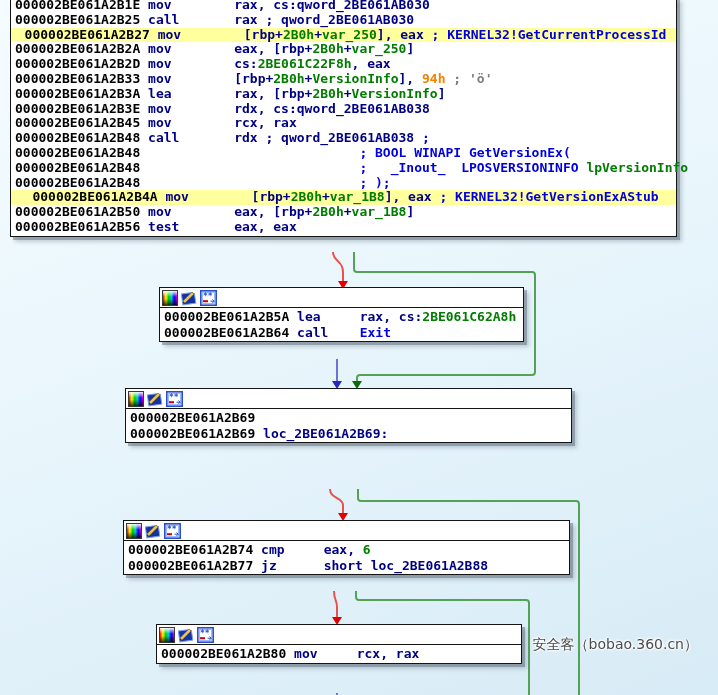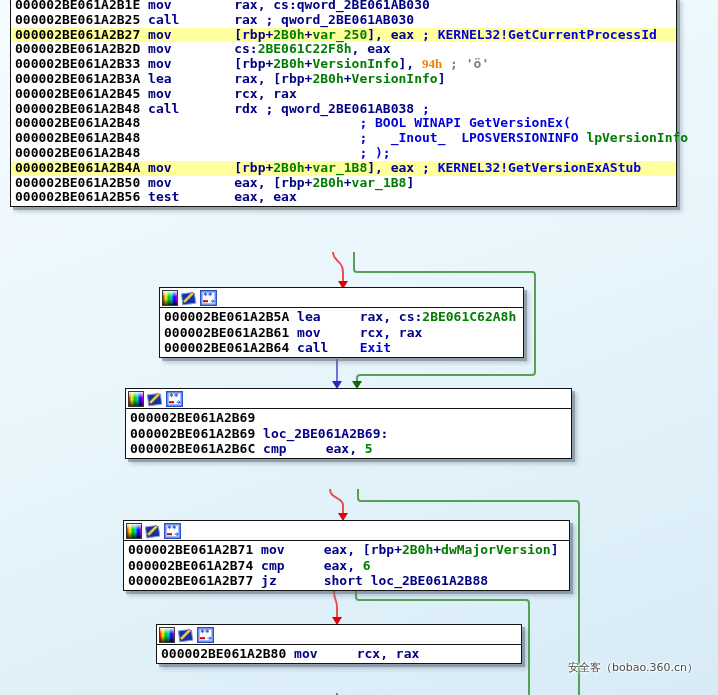--- a/index.html
+++ b/index.html
@@ -32,33 +32,33 @@
   .ic-pal{
     border:1px solid #3a3a3a;box-sizing:border-box;
     background:
       linear-gradient(to bottom, rgba(255,255,255,.95), rgba(255,255,255,0) 42%, rgba(0,0,0,0) 55%, rgba(0,0,0,.75)),
       linear-gradient(to right,#f00,#ff0 20%,#0c0 40%,#0cc 60%,#00f 80%,#c0c);
   }
   .code{padding:1px 0 1px 0;}
   .code-line{white-space:pre;font-weight:700;font-size:13px;padding-left:4px;}
   .code-top .code-line{height:14.8px;line-height:14.8px;}
   .code-child .code-line{height:15.5px;line-height:15.5px;}
-  .code-line.hl{background:var(--highlight);}
+  .code-line.hl{background:var(--highlight);text-align:center;}
   .s-k{color:var(--addr);}
   .s-n{color:var(--code);}
   .s-g{color:var(--green);}
-  .s-o{color:var(--orange);font-family:Liberation Serif, serif;}
+  .s-o{color:var(--orange);}
   .s-c{color:var(--comment);}
   .s-y{color:var(--gray);}
   .s-sp{color:var(--code);}
 
   .watermark{
-    position:absolute;z-index:4;right:20px;top:660px;
+    position:absolute;z-index:4;right:20px;top:636px;
     font-family:"DejaVu Sans","Liberation Sans",sans-serif;
-    font-size:11px;color:var(--watermarkColor);
+    font-size:14px;color:var(--watermarkColor);
     text-shadow:0 0 3px #fff,0 0 3px #fff,1px 1px 2px #fff,-1px -1px 2px #fff;
   }
 </style>
 </head>
 <body>
 
 <div class="screen">
 
   <svg class="edges" width="718" height="695" viewBox="0 0 718 695">
     <path class="edge edge-red" d="M333,252 C333,262 343,260 343,272 L343,281"></path>
@@ -74,23 +74,25 @@
     <polygon class="ah-red" points="337,625 332,617 342,617"></polygon>
     <path class="edge edge-green" d="M356,591 L356,597 Q356,600 359,600 L526,600 Q529,600 529,603 L529,695"></path>
     <path class="edge edge-blue" d="M337,693 L337,695"></path>
   </svg>
 
   <div class="block" style="left:10px;top:-4px;width:665px;">
     <div class="code code-top">
         <div class="code-line"><span class="s-k">000002BE061A2B1E </span><span class="s-n">mov        </span><span class="s-n">rax, cs:qword_2BE061AB030</span></div>
         <div class="code-line"><span class="s-k">000002BE061A2B25 </span><span class="s-n">call       </span><span class="s-n">rax ; qword_2BE061AB030</span></div>
         <div class="code-line hl"><span class="s-k">000002BE061A2B27 </span><span class="s-n">mov        </span><span class="s-n">[rbp+</span><span class="s-g">2B0h</span><span class="s-n">+</span><span class="s-g">var_250</span><span class="s-n">], eax </span><span class="s-c">; KERNEL32!GetCurrentProcessId</span></div>
+        <div class="code-line"><span class="s-k">000002BE061A2B2A </span><span class="s-n">mov        </span><span class="s-n">eax, [rbp+</span><span class="s-g">2B0h</span><span class="s-n">+</span><span class="s-g">var_250</span><span class="s-n">]</span></div>
         <div class="code-line"><span class="s-k">000002BE061A2B2D </span><span class="s-n">mov        </span><span class="s-n">cs:</span><span class="s-g">2BE061C22F8h</span><span class="s-n">, eax</span></div>
         <div class="code-line"><span class="s-k">000002BE061A2B33 </span><span class="s-n">mov        </span><span class="s-n">[rbp+</span><span class="s-g">2B0h</span><span class="s-n">+</span><span class="s-g">VersionInfo</span><span class="s-n">], </span><span class="s-o">94h</span><span class="s-n"> </span><span class="s-y">; 'ö'</span></div>
         <div class="code-line"><span class="s-k">000002BE061A2B3A </span><span class="s-n">lea        </span><span class="s-n">rax, [rbp+</span><span class="s-g">2B0h</span><span class="s-n">+</span><span class="s-g">VersionInfo</span><span class="s-n">]</span></div>
+        <div class="code-line"><span class="s-k">000002BE061A2B3E </span><span class="s-n">mov        </span><span class="s-n">rdx, cs:qword_2BE061AB038</span></div>
         <div class="code-line"><span class="s-k">000002BE061A2B45 </span><span class="s-n">mov        </span><span class="s-n">rcx, rax</span></div>
         <div class="code-line"><span class="s-k">000002BE061A2B48 </span><span class="s-n">call       </span><span class="s-n">rdx ; qword_2BE061AB038 </span><span class="s-c">;</span></div>
         <div class="code-line"><span class="s-k">000002BE061A2B48</span><span class="s-sp">                            </span><span class="s-c">; BOOL WINAPI GetVersionEx(</span></div>
         <div class="code-line"><span class="s-k">000002BE061A2B48</span><span class="s-sp">                            </span><span class="s-c">;   _Inout_  LPOSVERSIONINFO </span><span class="s-g">lpVersionInfo</span></div>
         <div class="code-line"><span class="s-k">000002BE061A2B48</span><span class="s-sp">                            </span><span class="s-c">; );</span></div>
         <div class="code-line hl"><span class="s-k">000002BE061A2B4A </span><span class="s-n">mov        </span><span class="s-n">[rbp+</span><span class="s-g">2B0h</span><span class="s-n">+</span><span class="s-g">var_1B8</span><span class="s-n">], eax </span><span class="s-c">; KERNEL32!GetVersionExAStub</span></div>
         <div class="code-line"><span class="s-k">000002BE061A2B50 </span><span class="s-n">mov        </span><span class="s-n">eax, [rbp+</span><span class="s-g">2B0h</span><span class="s-n">+</span><span class="s-g">var_1B8</span><span class="s-n">]</span></div>
         <div class="code-line"><span class="s-k">000002BE061A2B56 </span><span class="s-n">test       </span><span class="s-n">eax, eax</span></div>
       </div>
   </div>
@@ -107,21 +109,20 @@
       <span class="ic"><svg width="17" height="16" viewBox="0 0 17 16">
             <rect x="0.8" y="0.8" width="15.4" height="14.4" fill="#e8f0fc" stroke="#2a50c8" stroke-width="1.6"></rect>
             <rect x="2.6" y="2.6" width="11.8" height="10.8" fill="#fff" stroke="#88aaff" stroke-width="0.8"></rect>
             <text x="3" y="9" font-size="8" font-weight="bold" fill="#2a50c8">**</text>
             <rect x="3" y="10.2" width="5" height="2" fill="#d40000"></rect>
             <path d="M10.5,11.2 h3.5 M12.5,9.5 l1.7,1.7 -1.7,1.7" stroke="#2a50c8" stroke-width="1" fill="none"></path>
           </svg></span>
     </div>
     <div class="code code-child">
         <div class="code-line"><span class="s-k">000002BE061A2B5A </span><span class="s-n">lea     </span><span class="s-n">rax, cs:</span><span class="s-g">2BE061C62A8h</span></div>
-        <div class="code-line"><span class="s-k">000002BE061A2B61 </span><span class="s-n">mov     </span><span class="s-n">rcx, rax</span></div>
         <div class="code-line"><span class="s-k">000002BE061A2B64 </span><span class="s-n">call    </span><span class="s-c">Exit</span></div>
       </div>
   </div>
 
   <div class="block" style="left:125px;top:388px;width:445px;">
     <div class="titlebar">
       <span class="ic ic-pal"></span>
       <span class="ic"><svg width="16" height="16" viewBox="0 0 16 16">
             <rect x="1" y="3" width="13" height="11" fill="#1233a0" stroke="#7a9ae8" transform="rotate(-8 8 8)"></rect>
             <polygon points="2,13 4.5,12.5 13,4 11,2 2.5,10.5" fill="#e8c05c" stroke="#8a6a20" stroke-width="0.6"></polygon>
@@ -132,21 +133,20 @@
             <rect x="0.8" y="0.8" width="15.4" height="14.4" fill="#e8f0fc" stroke="#2a50c8" stroke-width="1.6"></rect>
             <rect x="2.6" y="2.6" width="11.8" height="10.8" fill="#fff" stroke="#88aaff" stroke-width="0.8"></rect>
             <text x="3" y="9" font-size="8" font-weight="bold" fill="#2a50c8">**</text>
             <rect x="3" y="10.2" width="5" height="2" fill="#d40000"></rect>
             <path d="M10.5,11.2 h3.5 M12.5,9.5 l1.7,1.7 -1.7,1.7" stroke="#2a50c8" stroke-width="1" fill="none"></path>
           </svg></span>
     </div>
     <div class="code code-child">
         <div class="code-line"><span class="s-k">000002BE061A2B69</span></div>
         <div class="code-line"><span class="s-k">000002BE061A2B69 </span><span class="s-n">loc_2BE061A2B69:</span></div>
-        <div class="code-line"><span class="s-k">000002BE061A2B6C </span><span class="s-n">cmp     </span><span class="s-n">eax, </span><span class="s-g">5</span></div>
       </div>
   </div>
 
   <div class="block" style="left:123px;top:520px;width:445px;">
     <div class="titlebar">
       <span class="ic ic-pal"></span>
       <span class="ic"><svg width="16" height="16" viewBox="0 0 16 16">
             <rect x="1" y="3" width="13" height="11" fill="#1233a0" stroke="#7a9ae8" transform="rotate(-8 8 8)"></rect>
             <polygon points="2,13 4.5,12.5 13,4 11,2 2.5,10.5" fill="#e8c05c" stroke="#8a6a20" stroke-width="0.6"></polygon>
             <polygon points="2,13 3.4,12.8 2.2,11.6" fill="#1a1a1a"></polygon>
@@ -154,21 +154,20 @@
           </svg></span>
       <span class="ic"><svg width="17" height="16" viewBox="0 0 17 16">
             <rect x="0.8" y="0.8" width="15.4" height="14.4" fill="#e8f0fc" stroke="#2a50c8" stroke-width="1.6"></rect>
             <rect x="2.6" y="2.6" width="11.8" height="10.8" fill="#fff" stroke="#88aaff" stroke-width="0.8"></rect>
             <text x="3" y="9" font-size="8" font-weight="bold" fill="#2a50c8">**</text>
             <rect x="3" y="10.2" width="5" height="2" fill="#d40000"></rect>
             <path d="M10.5,11.2 h3.5 M12.5,9.5 l1.7,1.7 -1.7,1.7" stroke="#2a50c8" stroke-width="1" fill="none"></path>
           </svg></span>
     </div>
     <div class="code code-child">
-        <div class="code-line"><span class="s-k">000002BE061A2B71 </span><span class="s-n">mov     </span><span class="s-n">eax, [rbp+</span><span class="s-g">2B0h</span><span class="s-n">+</span><span class="s-g">dwMajorVersion</span><span class="s-n">]</span></div>
         <div class="code-line"><span class="s-k">000002BE061A2B74 </span><span class="s-n">cmp     </span><span class="s-n">eax, </span><span class="s-g">6</span></div>
         <div class="code-line"><span class="s-k">000002BE061A2B77 </span><span class="s-n">jz      </span><span class="s-n">short loc_2BE061A2B88</span></div>
       </div>
   </div>
 
   <div class="block" style="left:156px;top:624px;width:364px;">
     <div class="titlebar">
       <span class="ic ic-pal"></span>
       <span class="ic"><svg width="16" height="16" viewBox="0 0 16 16">
             <rect x="1" y="3" width="13" height="11" fill="#1233a0" stroke="#7a9ae8" transform="rotate(-8 8 8)"></rect>

